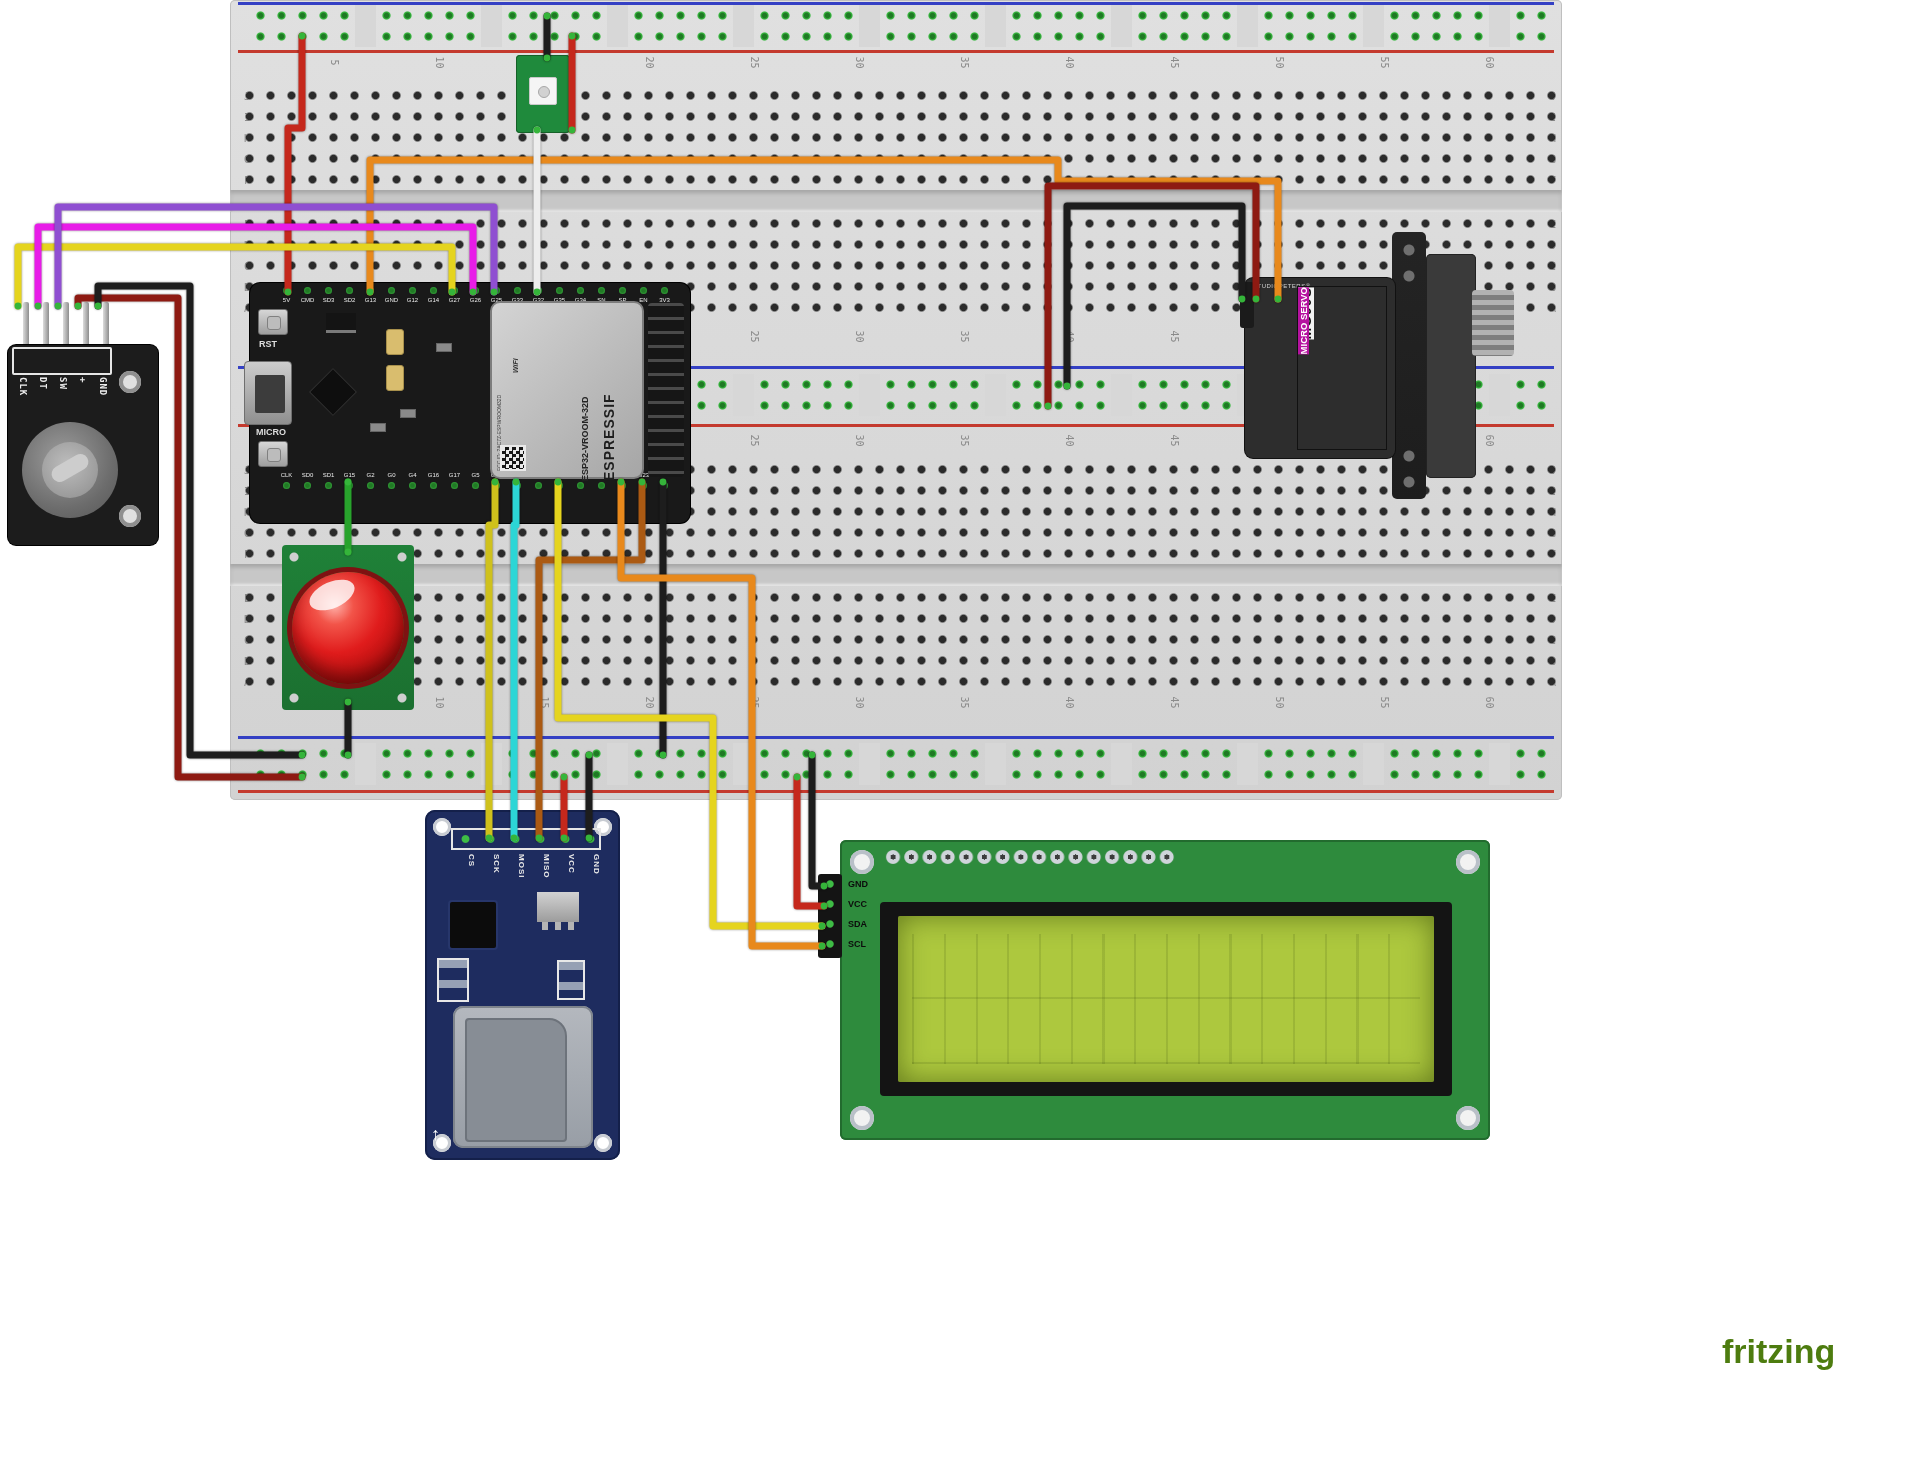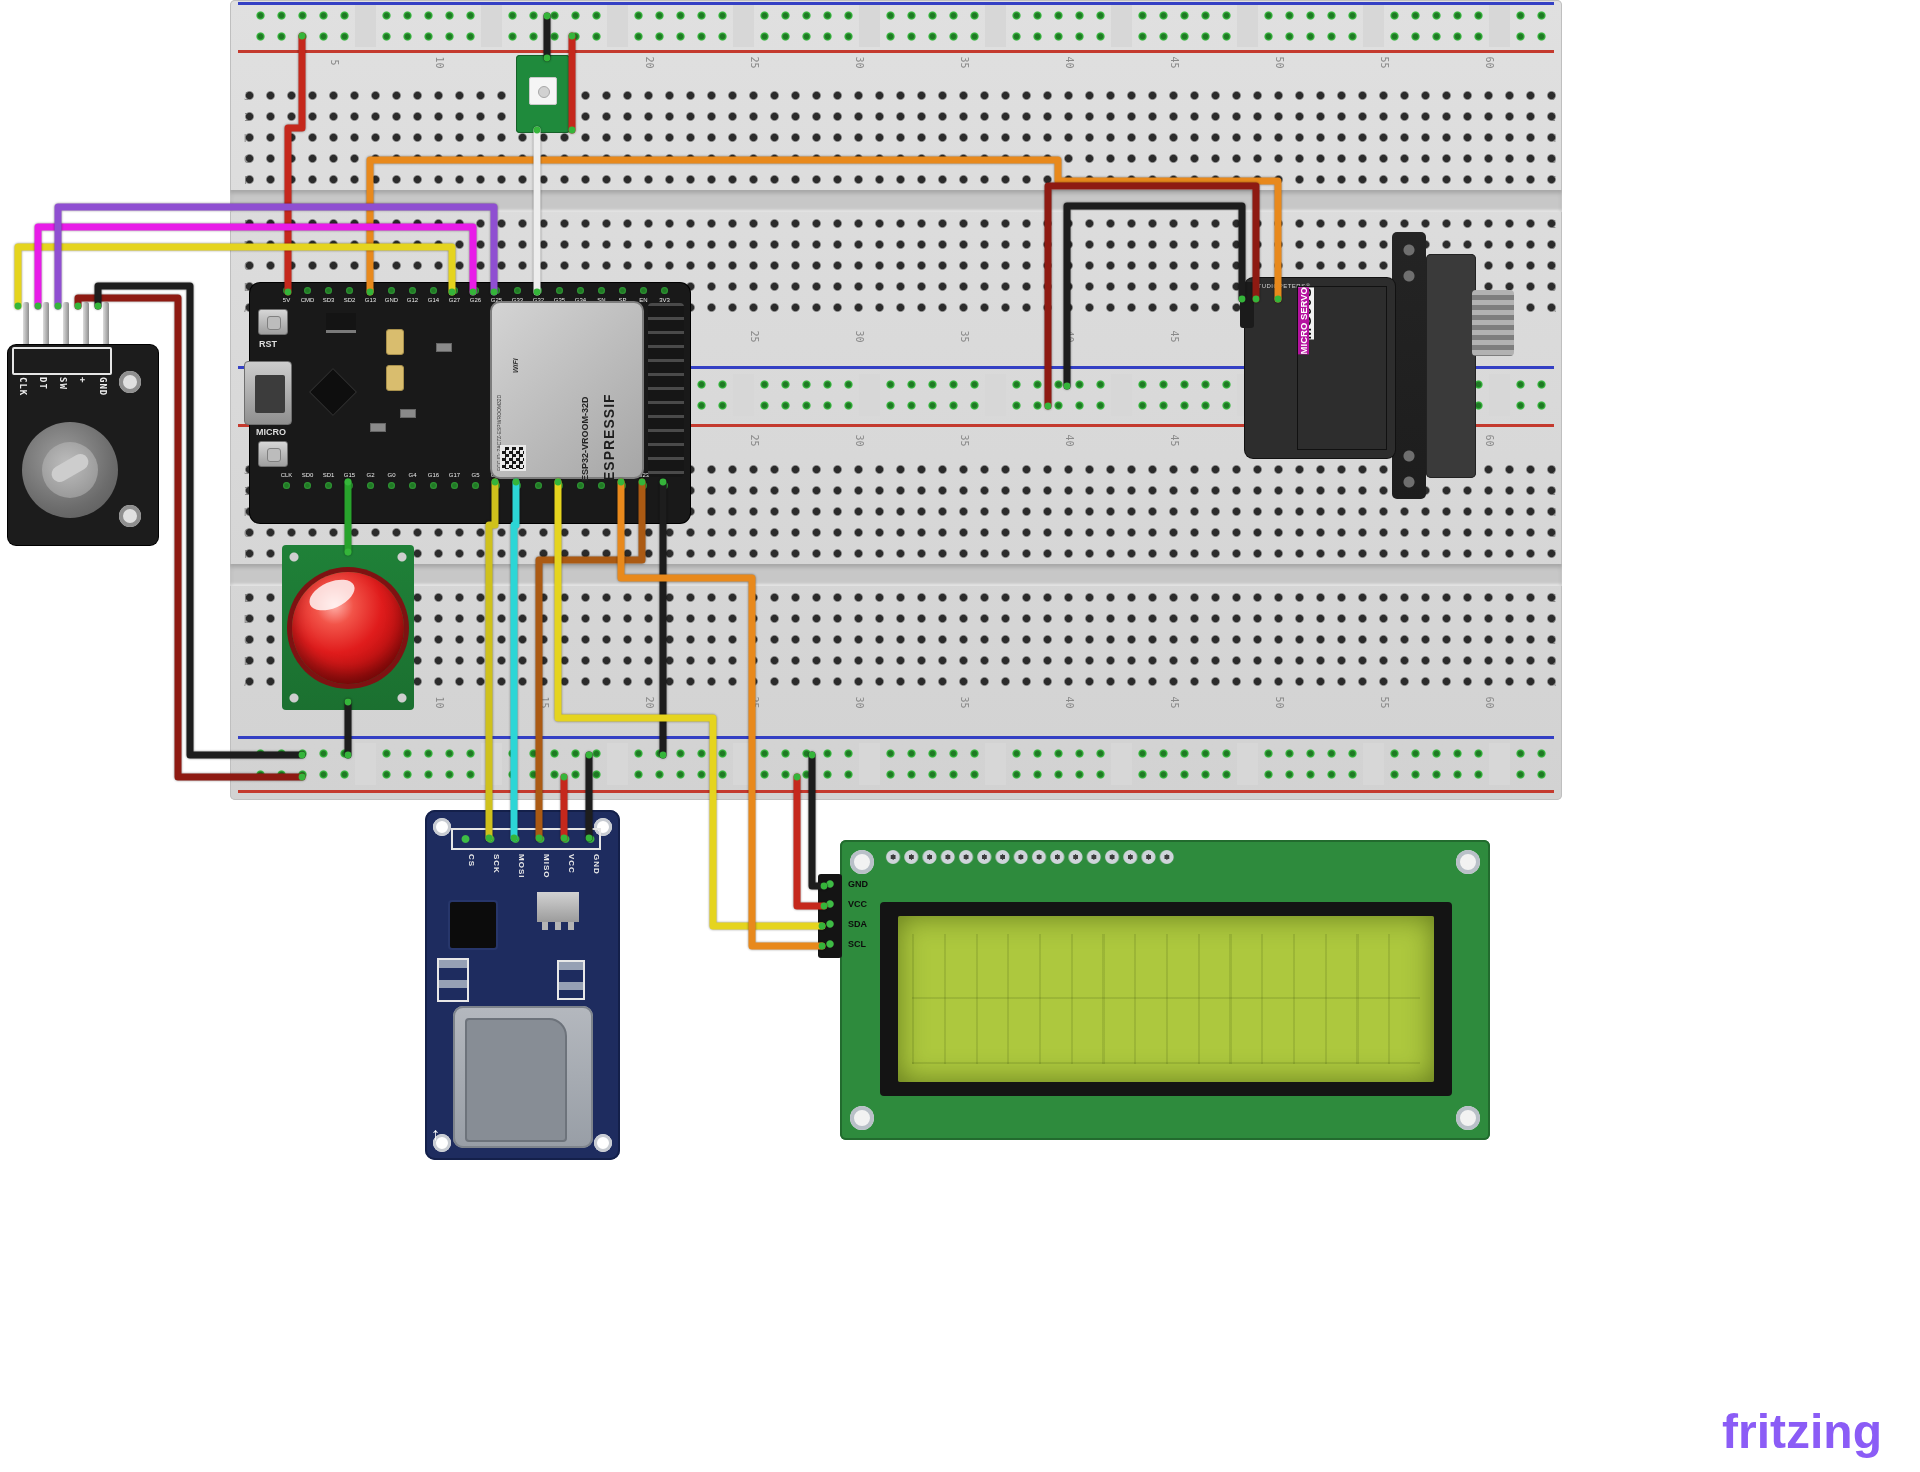--- a/index.html
+++ b/index.html
@@ -146,21 +146,21 @@
 .lcd-header{left:-22px;top:34px;width:24px;height:84px;background:#141414;border-radius:3px;
  background-image:radial-gradient(circle at 12px 10px,#3ebc45 3.2px,rgba(0,0,0,0) 4.2px);background-size:24px 20px}
 .lcd-pin-labels{left:8px;top:34px}
 .lcd-pin-labels span{display:block;height:20px;line-height:20px;font-size:9px;font-weight:bold;color:#0c0c0c}
 
 
 #wires{position:absolute;left:0;top:0;z-index:40}
 #wires polyline{filter:drop-shadow(0 0 1px rgba(0,0,0,.45))}
 .bb{z-index:1}
 .encoder,.esp32,.ws2812,.pushbtn,.servo,.sdmod,.lcd{z-index:10}
-.watermark{left:1722px;top:1404px;z-index:50;font-size:48px;font-weight:bold;color:#8b5cf6}
+.watermark{left:1722px;top:1332px;z-index:50;font-size:34px;font-weight:bold;color:#4d7c0f}
 </style>
 </head>
 <body>
 
 <div id="canvas">
 
   <div class="bb">
     <div class="hline blue bl1"></div>
     <div class="rail-dots rd1"></div>
     <div class="hline red rl1"></div>

